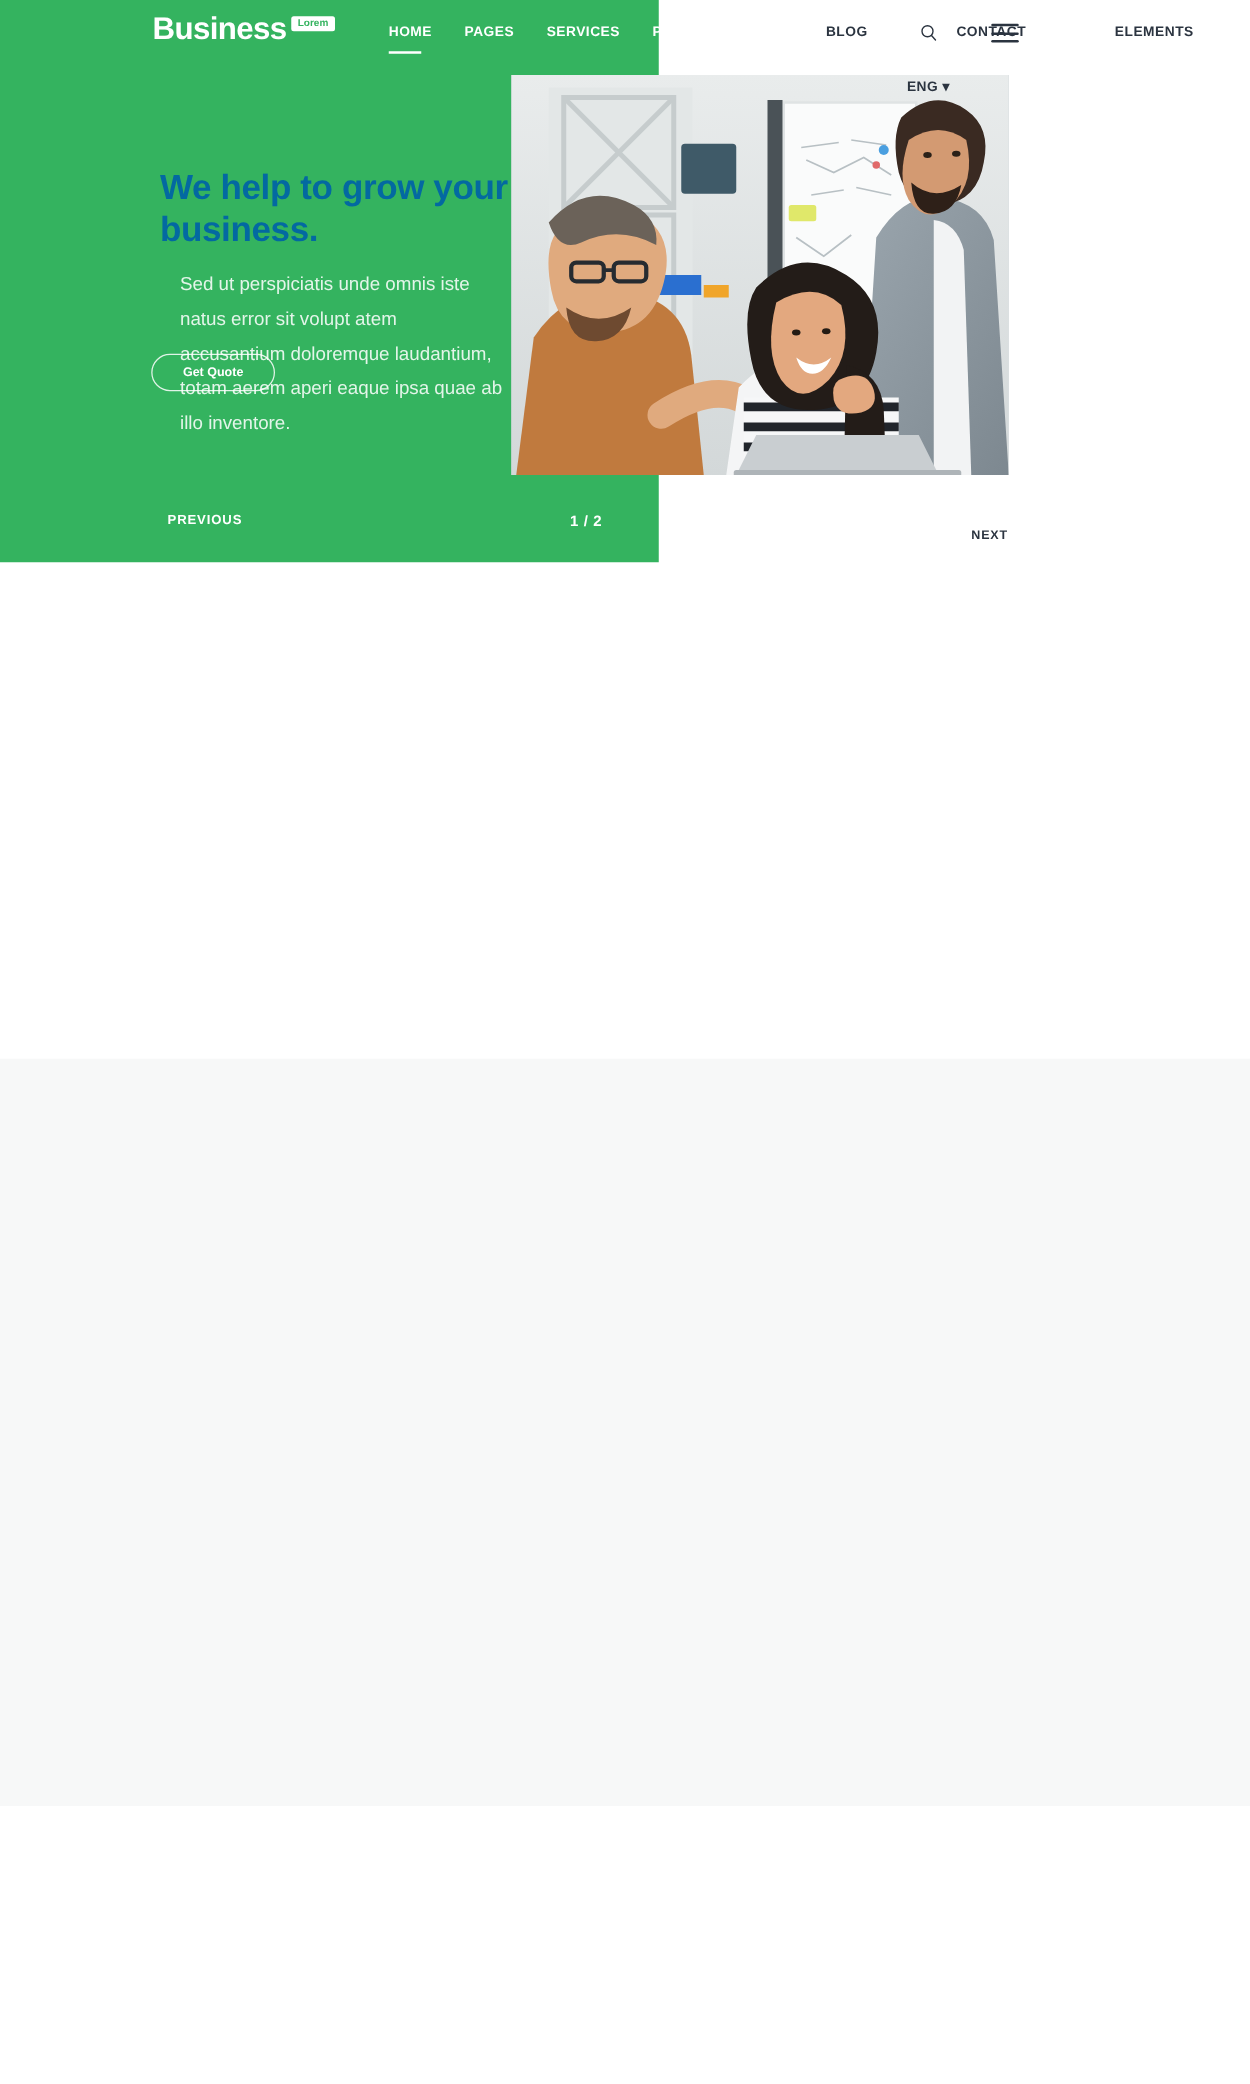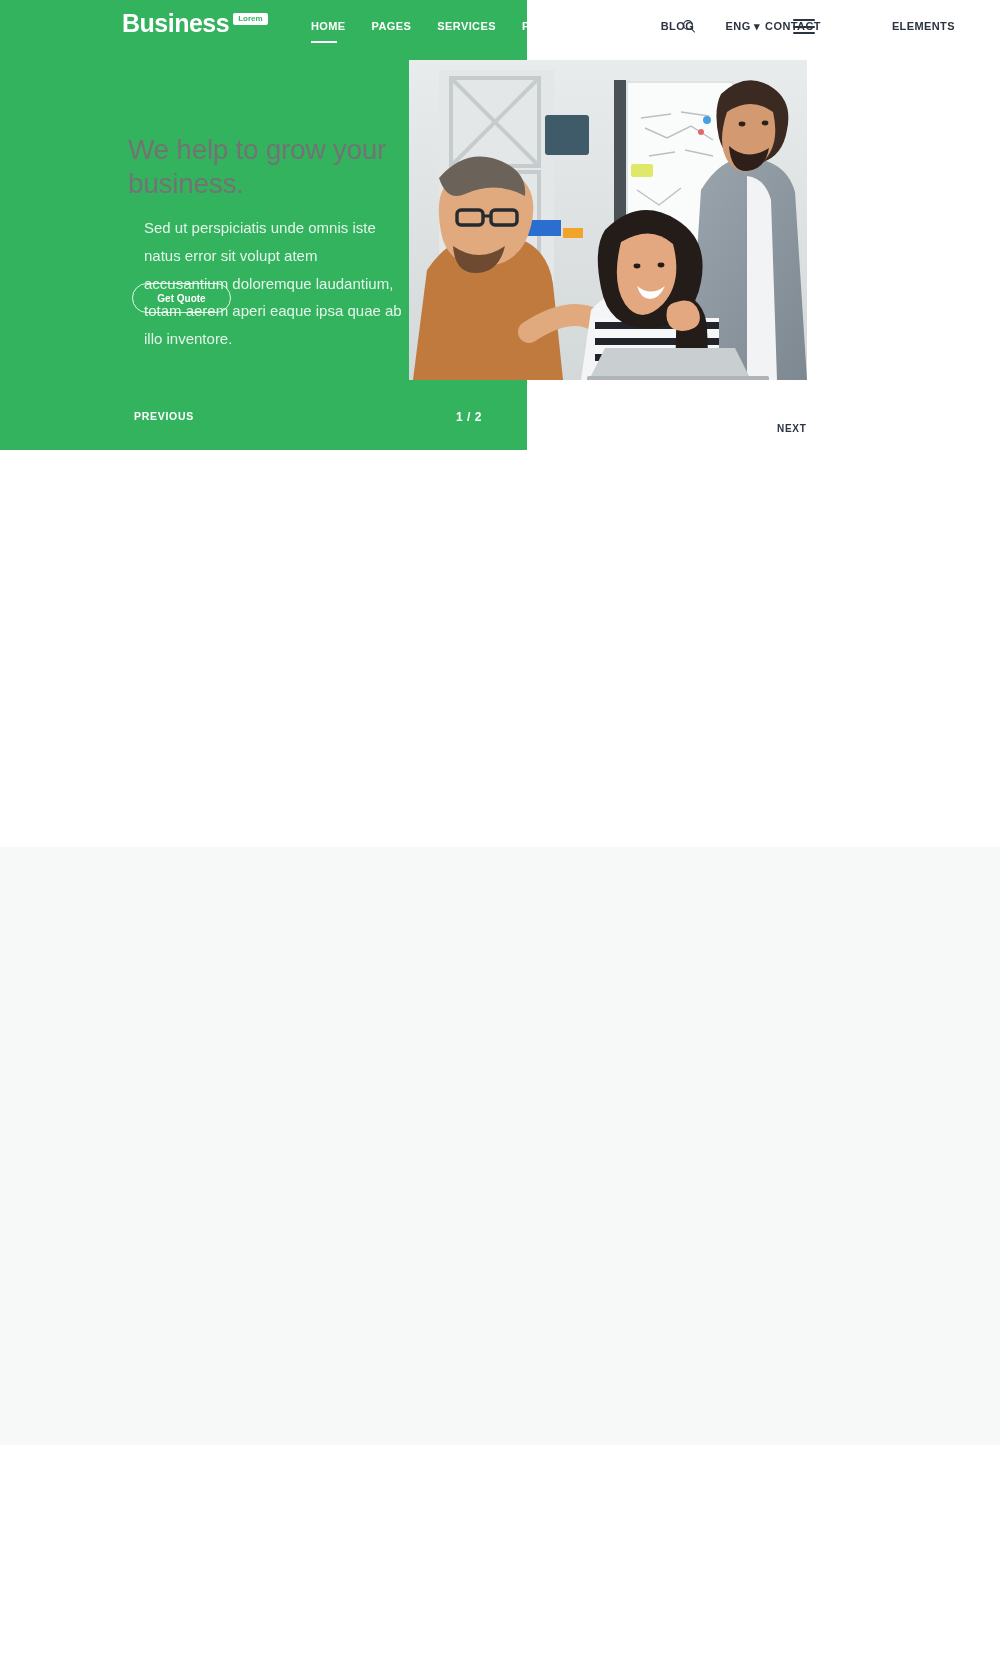--- a/index.html
+++ b/index.html
@@ -57,29 +57,29 @@
     font-size: 11px; font-weight: 600; color: #2b3440; letter-spacing: .4px; cursor: pointer;
   }
   .burger {
     position: absolute; right: 185px; top: 19px; width: 22px; height: 15px;
     display: flex; flex-direction: column; justify-content: space-between; cursor: pointer;
   }
   .burger span { display:block; height: 2px; background:#2b3440; border-radius:1px; }
 
   .hero-title {
     position: absolute; left: 128px; top: 133px; width: 330px;
-    font-size: 28px; font-weight: 400; line-height: 1.22; color: #737373;
+    font-size: 28px; font-weight: 700; line-height: 1.22; color: #0369a1;
     letter-spacing: -0.3px;
   }
   .hero-sub {
     position: absolute; left: 144px; top: 214px; width: 258px;
     font-size: 15px; line-height: 1.85; color: #e3f5e9;
   }
   .btn-quote {
-    position: absolute; left: 132px; top: 283px;
+    position: absolute; left: 121px; top: 283px;
     width: 99px; height: 30px; border: 1px solid rgba(255,255,255,.85);
     border-radius: 16px; background: transparent; color:#fff;
     font-size: 10px; font-weight: 700; cursor: pointer;
     display: flex; align-items: center; justify-content: center;
     font-family: "Liberation Sans", sans-serif;
     text-align: right;
   }
   .hero-img {
     position: absolute; left: 409px; top: 60px; width: 398px; height: 320px;
     overflow: hidden; background: #cfd6d9; z-index: 3;
@@ -172,21 +172,21 @@
       <div class="nav-links">
         <span class="nav-link on-green active">HOME</span>
         <span class="nav-link on-green">PAGES</span>
         <span class="nav-link on-green">SERVICES</span>
         <span class="nav-link on-green">PORTFOLIO</span>
         <span class="nav-link on-white">BLOG</span>
         <span class="nav-link on-white">CONTACT</span>
         <span class="nav-link on-white">ELEMENTS</span>
       </div>
 
-      <div class="nav-right" style="right:240px;">
+      <div class="nav-right" style="right:240px;flex-direction:column;">
         <span class="search-icon">
           <svg viewBox="0 0 14 14" width="14" height="14">
               <circle cx="6" cy="6" r="4.4" fill="none" stroke="#2b3440" stroke-width="1.1"></circle>
               <line x1="9.2" y1="9.4" x2="12.4" y2="13" stroke="#2b3440" stroke-width="1.1" stroke-linecap="round"></line>
             </svg>
         </span>
         <span class="lang">
           <span>ENG</span>
           <span>▾</span>
         </span>

